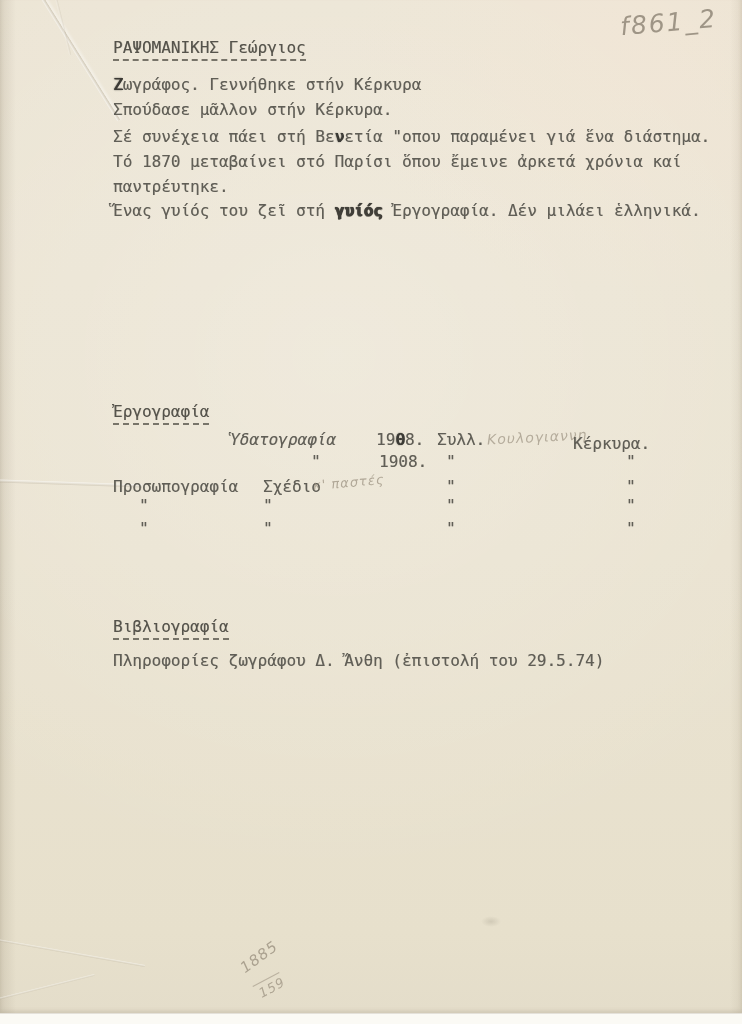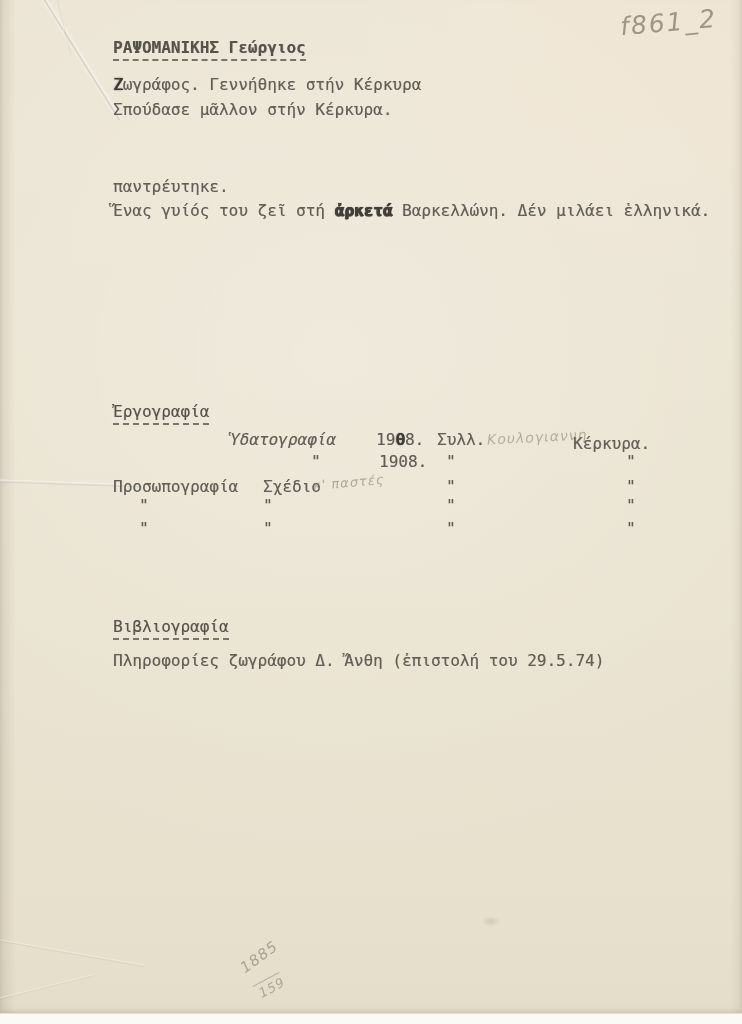--- a/index.html
+++ b/index.html
@@ -57,26 +57,28 @@
   <div class="edge-right"></div>
   <div class="crease crease-tl"></div>
   <div class="crease crease-tl2"></div>
   <div class="crease-mid crease"></div>
   <div class="crease-bl1 crease"></div>
   <div class="crease-bl2 crease"></div>
   <div class="smudge"></div>
 
   <div class="hand hand-code">f861_2</div>
 
-  <div class="typed" style="left:113px;top:38px;font-weight:bold;"><span class="heading">ΡΑΨΟΜΑΝΙΚΗΣ Γεώργιος</span></div>
+  <div class="typed" style="left:113px;top:38px;"><span class="heading">ΡΑΨΟΜΑΝΙΚΗΣ Γεώργιος</span></div>
 
   <div class="typed" style="left:113px;top:100px;"><span>Σπούδασε μᾶλλον στήν Κέρκυρα.</span></div>
   <div class="typed" style="left:113px;top:75px;"><span></span><span class="blot">Ζ</span><span>ωγράφος. Γεννήθηκε στήν Κέρκυρα</span></div>
+  <div class="typed" style="left:113px;top:127px;"><span>Σέ συνέχεια πάει στή Βε</span><span class="blot">ν</span><span>ετία "οπου παραμένει γιά ἕνα διάστημα.</span></div>
+  <div class="typed" style="left:113px;top:152px;"><span>Τό 1870 μεταβαίνει στό Παρίσι ὅπου ἔμεινε ἀρκετά χρόνια καί</span></div>
   <div class="typed" style="left:113px;top:177px;"><span>παντρέυτηκε.</span></div>
-  <div class="typed" style="left:113px;top:201px;"><span>Ἕνας γυίός του ζεῖ στή </span><span class="blot-word">ἀρκετά</span><span> Βαρκελλώνη. Δέν μιλάει ἑλληνικά.</span></div>
+  <div class="typed" style="left:113px;top:201px;"><span>Ἕνας γυίός του ζεῖ στή </span><span class="blot-word">γυίός</span><span> Ἐργογραφία. Δέν μιλάει ἑλληνικά.</span></div>
 
   <div class="typed" style="left:113px;top:402px;"><span class="heading">Ἐργογραφία</span></div>
 
   <div class="typed" style="left:230px;top:430px;font-style:italic;">Ὑδατογραφία</div>
   <div class="typed" style="left:376px;top:430px;"><span>19</span><span class="blot">0</span><span>8.</span></div>
   <div class="typed" style="left:437px;top:430px;">Συλλ.</div>
   <div class="hand hand-row1">Κουλογιαννη</div>
   <div class="typed" style="left:573px;top:434px;">Κέρκυρα.</div>
 
   <div class="typed" style="left:311px;top:452px;">"</div>

